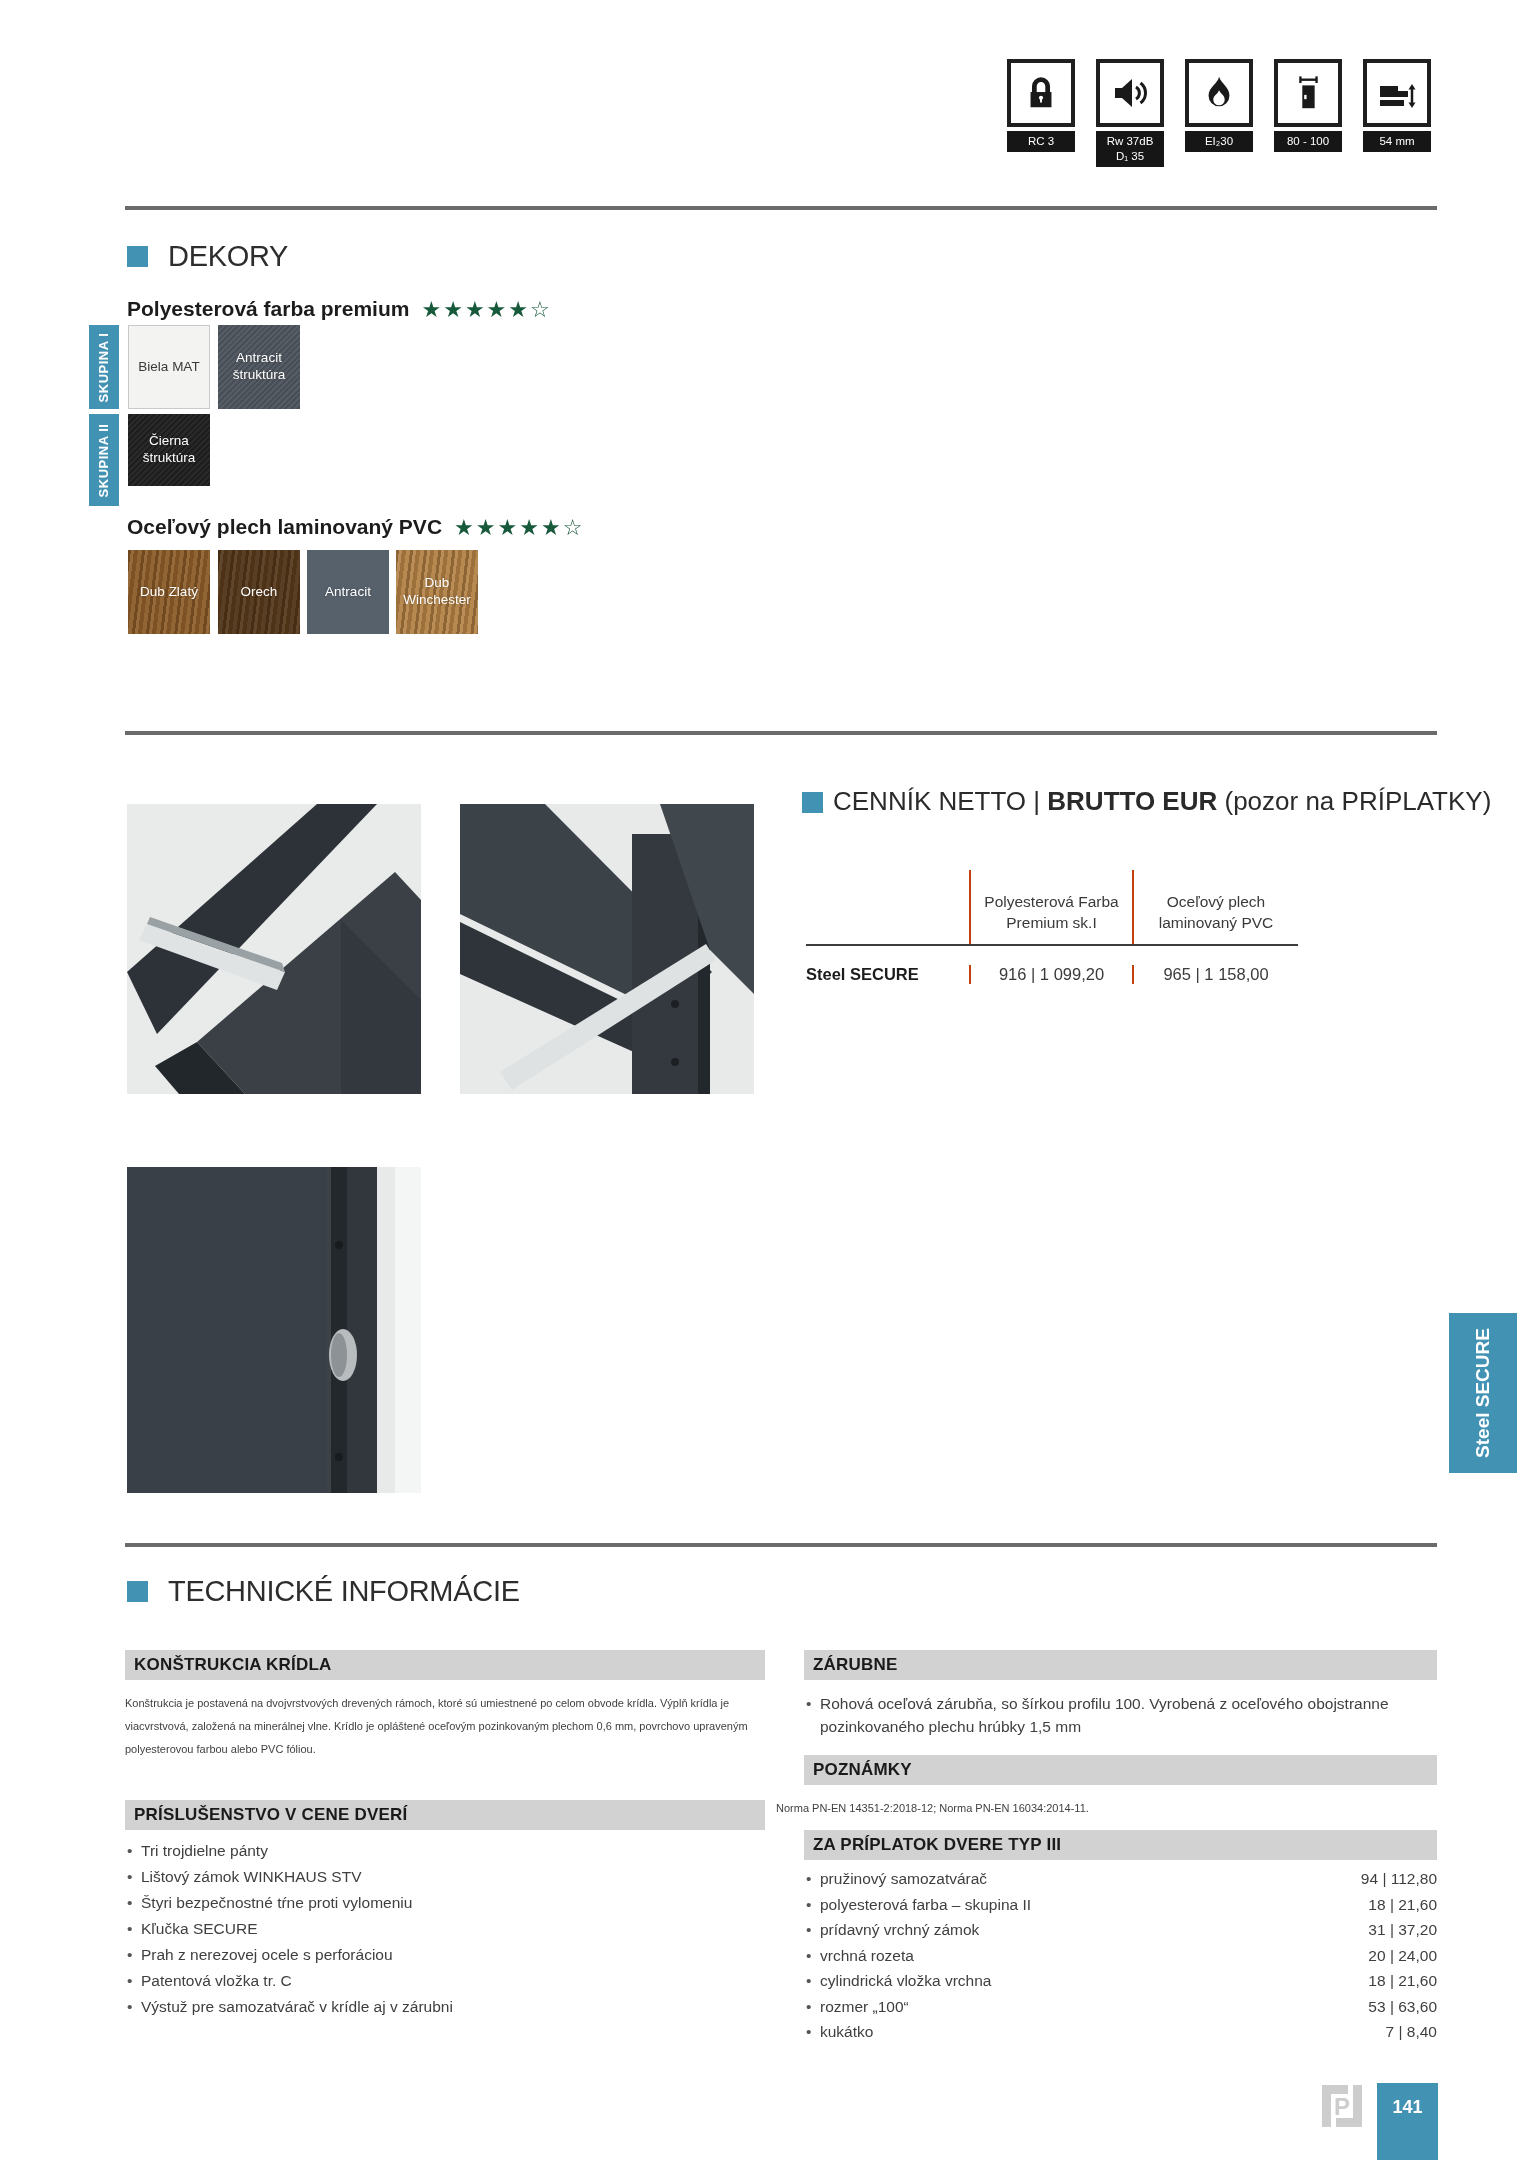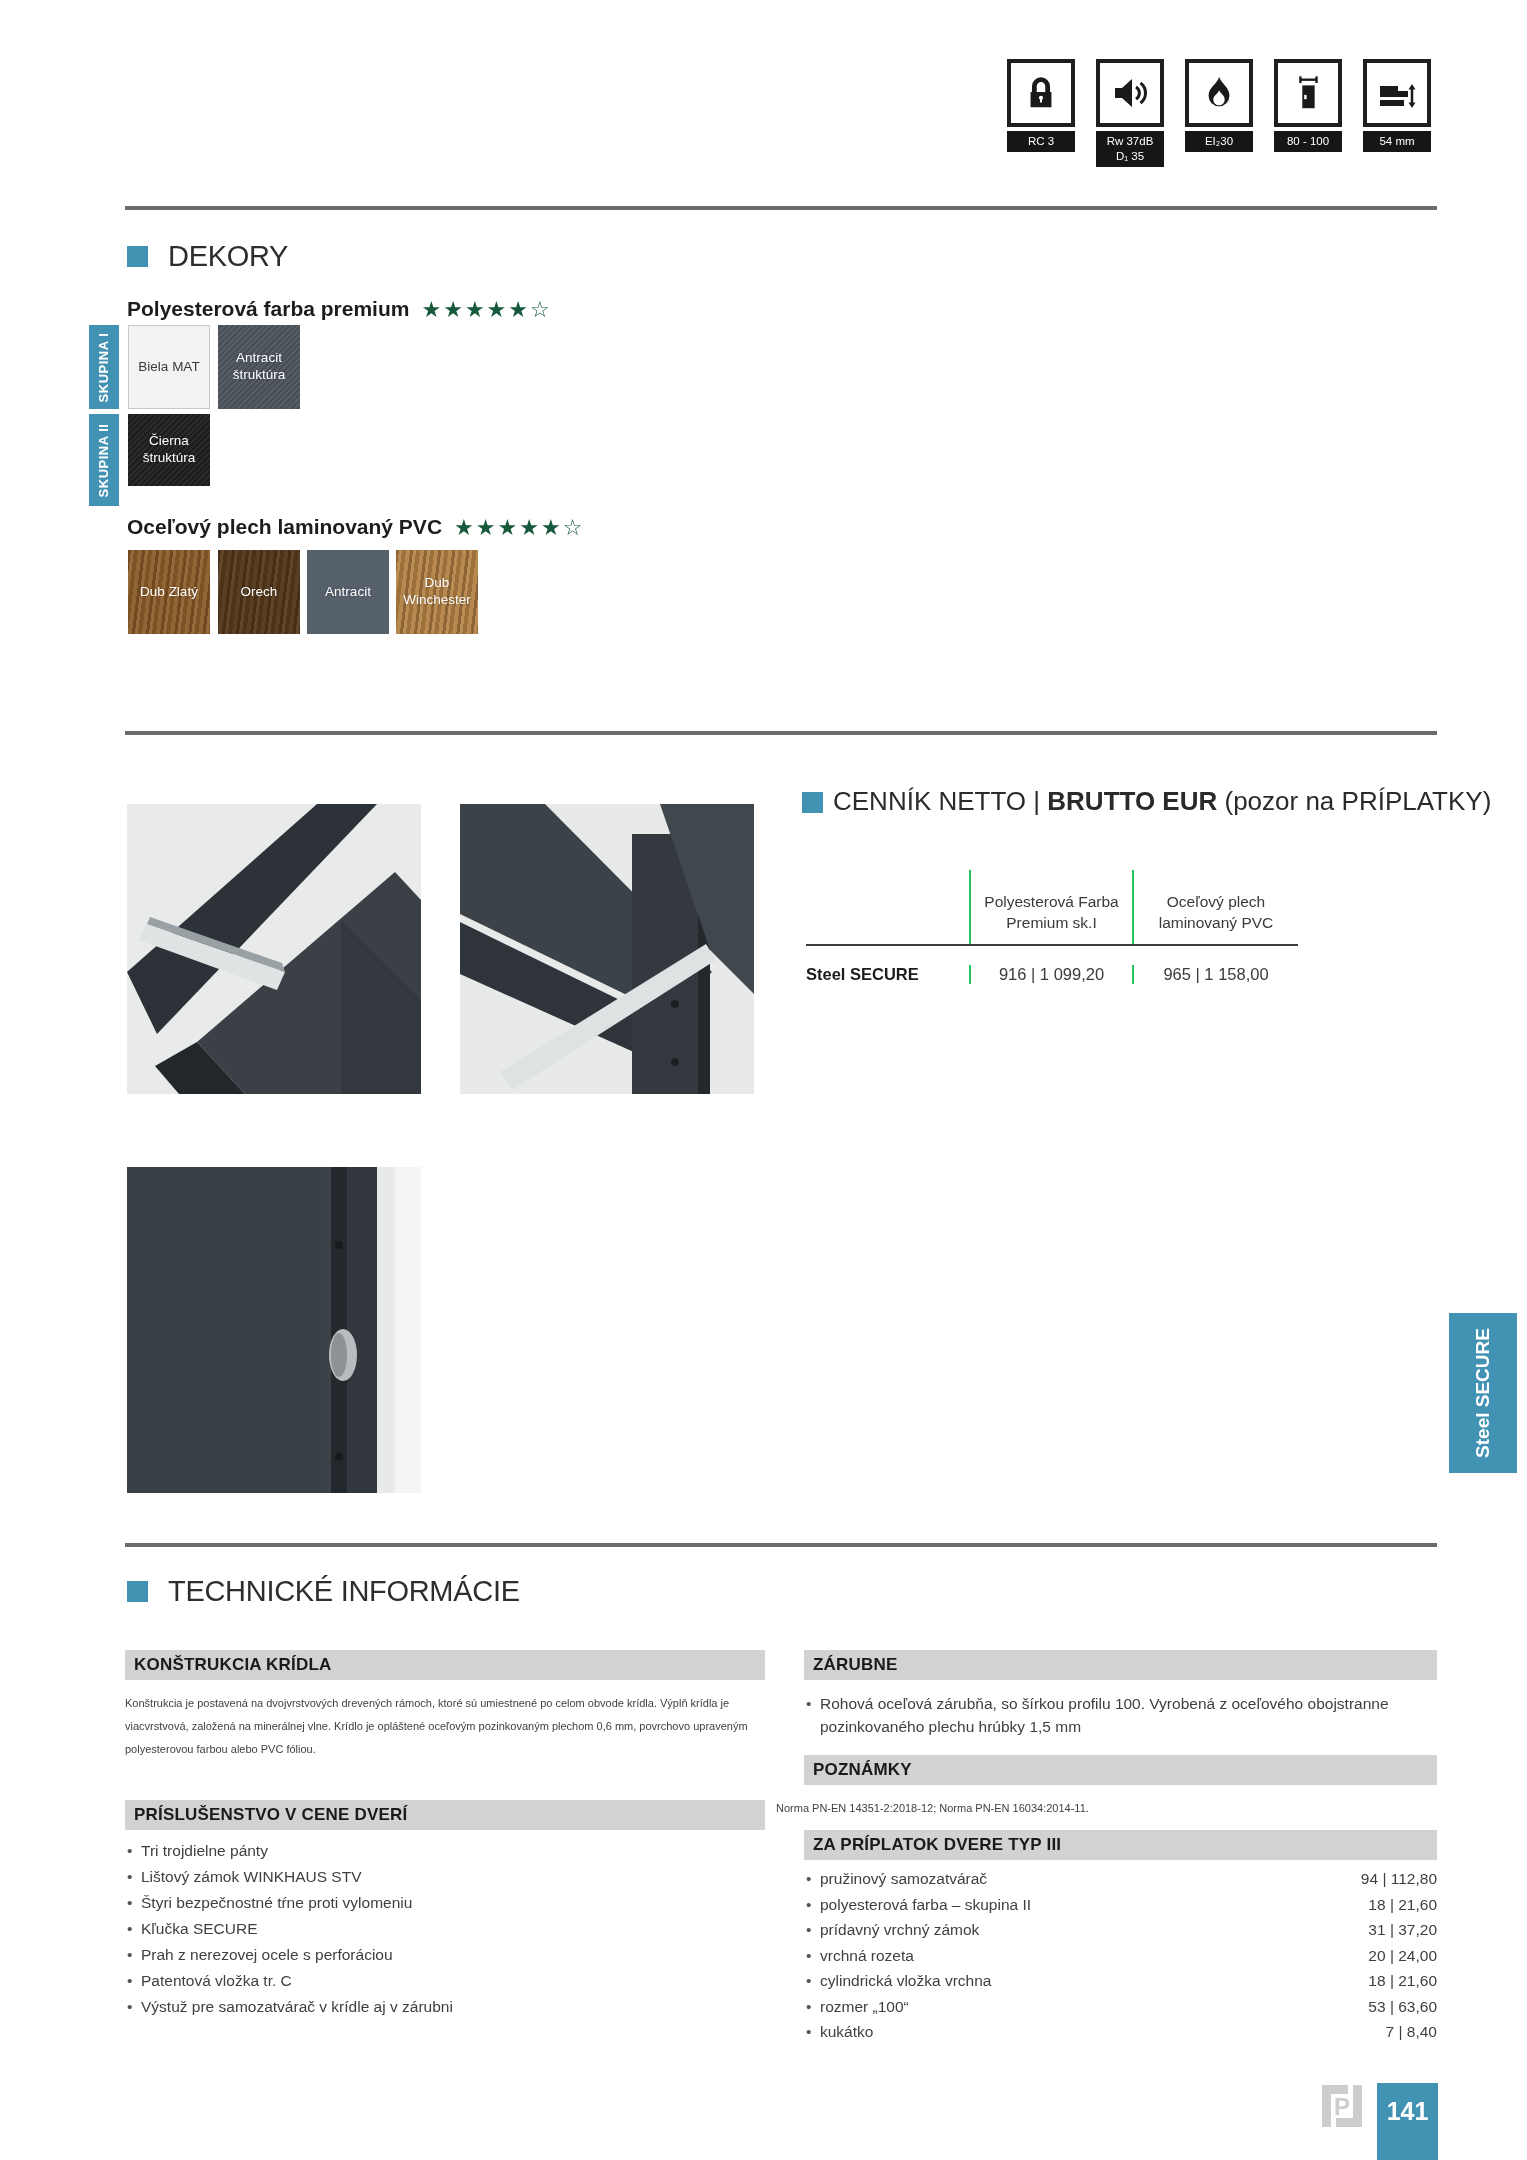--- a/index.html
+++ b/index.html
@@ -37,21 +37,21 @@
   
   .photo{position:absolute;display:block;}
 
   
   .cennik-h{position:absolute;left:833px;top:786px;font-size:26px;color:#2a2a2a;font-weight:400;white-space:nowrap;}
   .cennik-h b{font-weight:bold;}
   .ptable{position:absolute;left:806px;top:870px;width:492px;font-size:15.5px;color:#3a3a3a;}
   .pt-head{display:flex;border-bottom:2px solid #3c3c3c;height:74px;}
   .pt-row{display:flex;height:56px;align-items:center;}
   .c1{width:163px;box-sizing:border-box;}
-  .c2,.c3{width:163px;box-sizing:border-box;border-left:2px solid #22c55e;text-align:center;}
+  .c2,.c3{width:163px;box-sizing:border-box;border-left:2px solid #c2410c;text-align:center;}
   .c3{width:166px;}
   .pt-head .c2,.pt-head .c3{display:flex;align-items:flex-end;justify-content:center;padding-bottom:10px;}
   .preline{white-space:pre-line;line-height:1.35;}
   .pt-row .c1{font-weight:bold;color:#1c1c1c;font-size:16.5px;}
   .pt-row .c2,.pt-row .c3{font-size:16.5px;}
 
   
   .tbar{position:absolute;height:30px;background:#d2d2d2;box-sizing:border-box;
         font-weight:bold;font-size:17px;color:#1a1a1a;line-height:30px;padding-left:9px;letter-spacing:0.2px;}
   .body-text{font-size:11px;line-height:23px;color:#3f3f3f;}
@@ -61,21 +61,21 @@
   .price-row{display:flex;justify-content:space-between;line-height:25.5px;font-size:15.5px;}
   .price-row .pl{position:relative;padding-left:16px;}
   .price-row .pl::before{content:"•";position:absolute;left:2px;color:#555;}
   .price-row .pv{text-align:right;}
 
   
   .sidetab{position:absolute;left:1449px;top:1313px;width:68px;height:160px;background:#4292b4;
            display:flex;align-items:center;justify-content:center;}
   .sidetab span{transform:rotate(-90deg);white-space:nowrap;color:#fff;font-weight:bold;font-size:19px;}
   .pagebox{position:absolute;left:1377px;top:2083px;width:61px;height:77px;background:#4292b4;
-           color:#fff;font-weight:bold;font-size:25px;text-align:center;padding-top:14px;box-sizing:border-box;}
+           color:#fff;font-weight:bold;font-size:18px;text-align:center;padding-top:14px;box-sizing:border-box;}
   .plogo{position:absolute;left:1320px;top:2083px;width:44px;height:46px;}
 </style>
 </head>
 <body>
 
 <div class="page">
 
   <div class="badge" style="left:1007px">
     <div class="badge-box">
       <svg viewBox="0 0 40 40" width="38" height="38">

